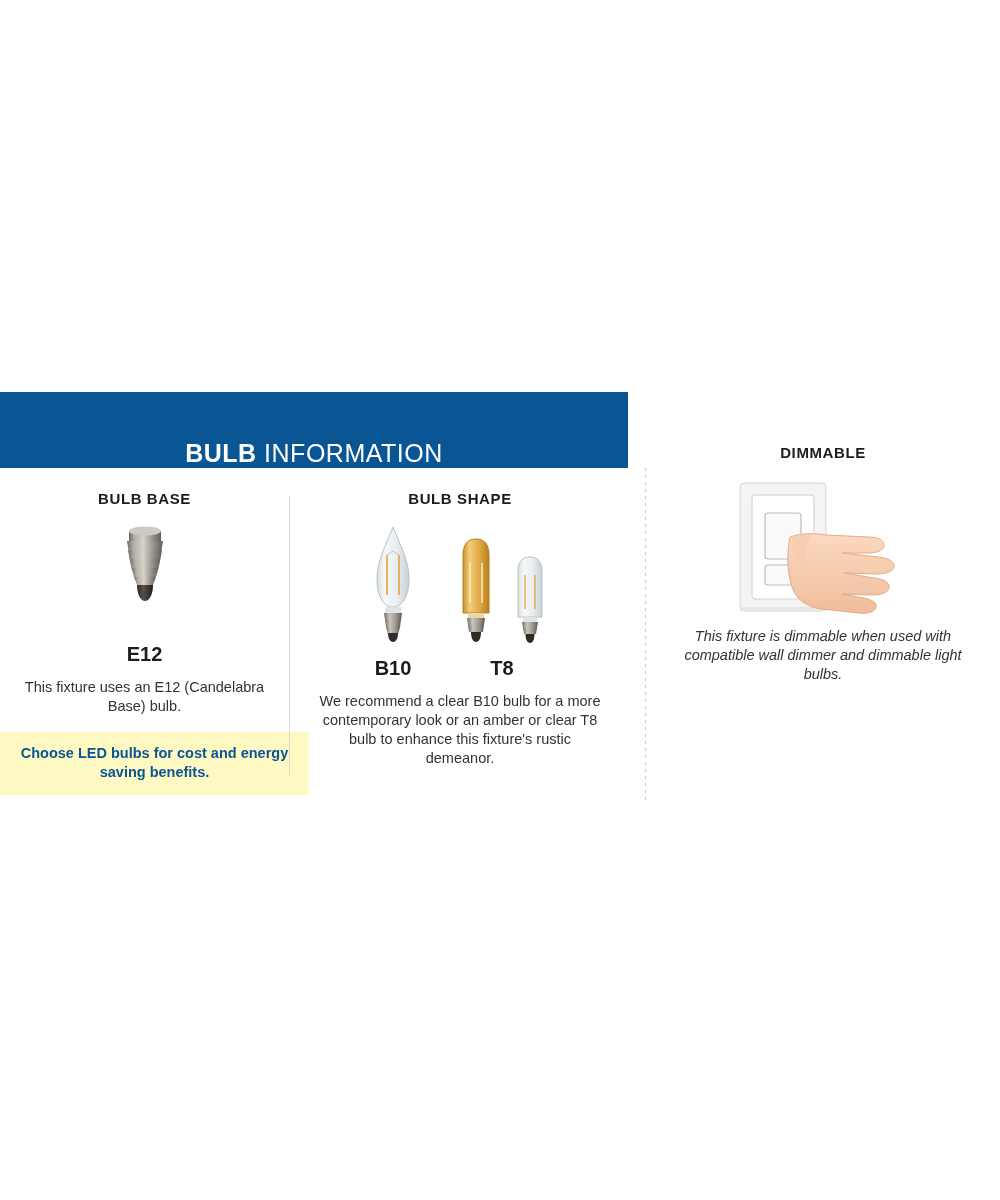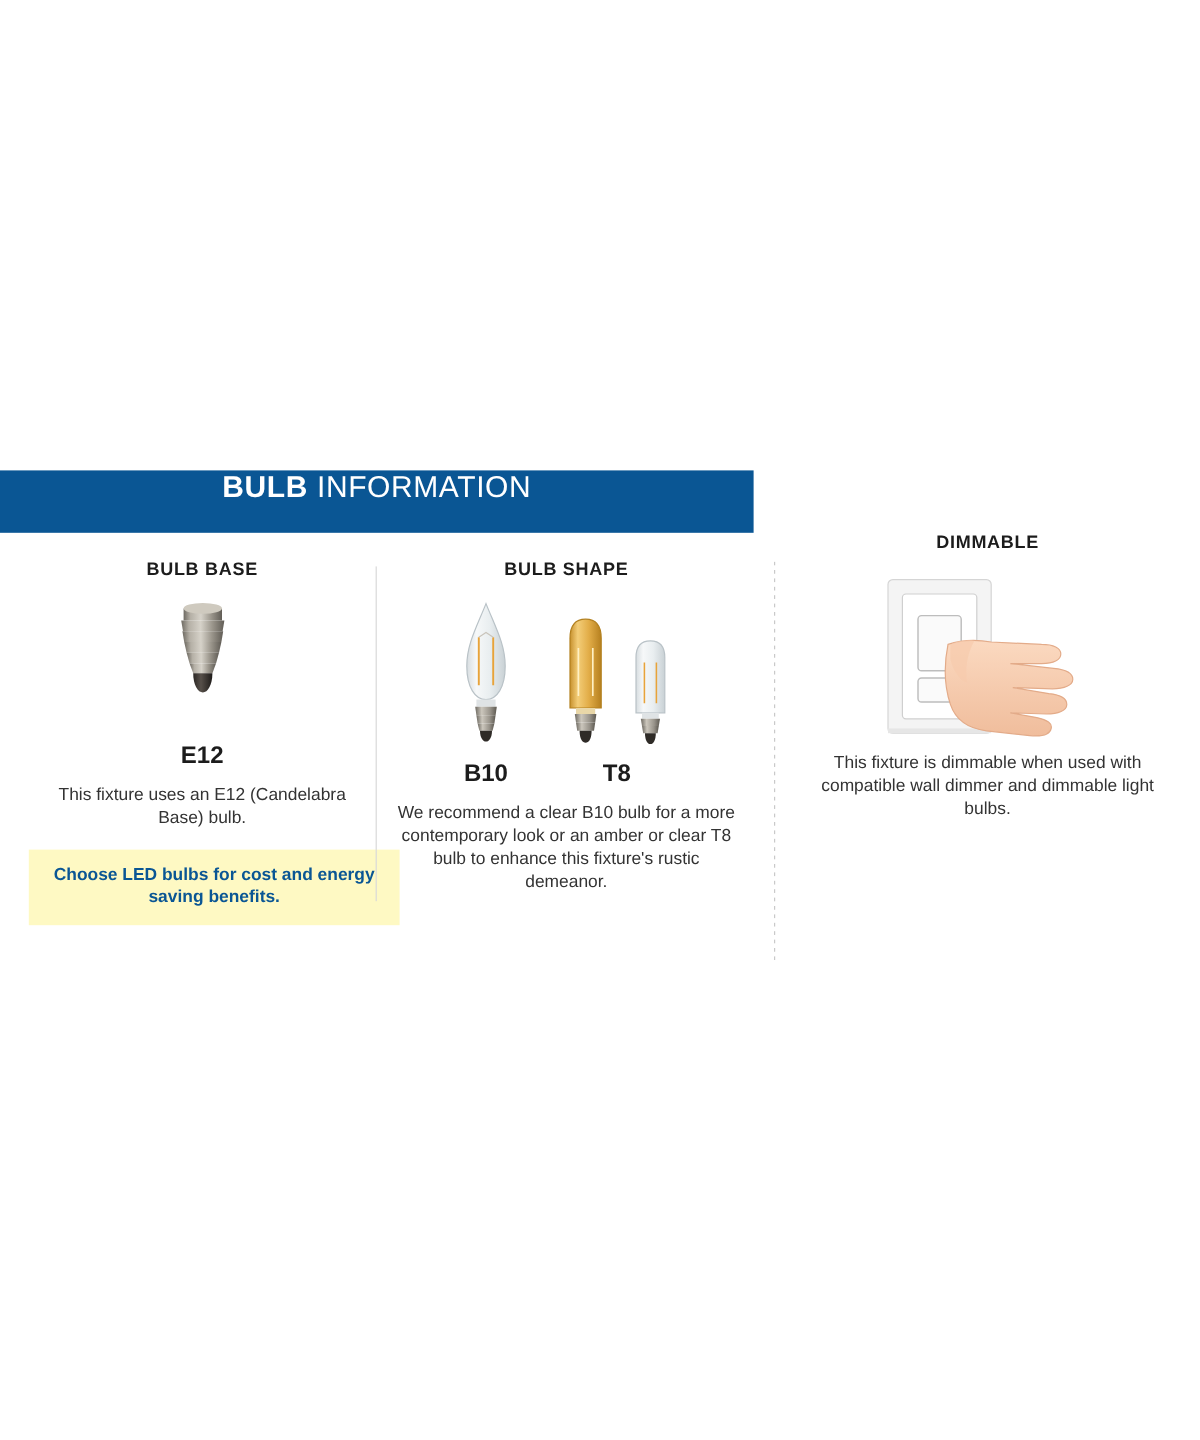--- a/index.html
+++ b/index.html
@@ -29,23 +29,23 @@
     width: 1000px;
   }
 
   .panel-left  { width: 628px; }
   .panel-gap   { width: 18px; }
   .panel-right { width: 354px; }
 
   
   .band {
     background: #0a5694;
-    height: 52px;
-    display: flex;
-    align-items: flex-start;
+    height: 76px;
+    display: flex;
+    align-items: flex-end;
     justify-content: center;
     color: #ffffff;
     letter-spacing: .5px;
   }
   .band-title {
     font-size: 25px;
     font-weight: 300;
   }
   .band-title b {
     font-weight: 700;
@@ -54,21 +54,21 @@
   
   .panel-body {
     display: flex;
     padding-top: 22px;
   }
 
   .col {
     box-sizing: border-box;
     text-align: center;
   }
-  .col-base  { width: 289px; margin-left: 24px; }
+  .col-base  { width: 289px; }
   .col-shape { width: 339px; padding-left: 2px; }
   .col-dim   { width: 354px; margin-top: 30px; }
 
   .divider-v {
     width: 1px;
     background: #d9d9d9;
     align-self: stretch;
     margin-top: 6px;
     margin-bottom: 20px;
   }
@@ -89,21 +89,21 @@
   }
 
   .desc {
     font-size: 14.5px;
     line-height: 19px;
     color: #333333;
     margin: 12px auto 0 auto;
     max-width: 270px;
   }
   .desc-shape { max-width: 282px; }
-  .desc-dim   { max-width: 290px; }
+  .desc-dim   { max-width: 290px; font-style: italic; }
 
   .tip {
     margin-top: 16px;
     background: #fef9c3;
     color: #0a5694;
     font-size: 14.5px;
     font-weight: 700;
     line-height: 19px;
     padding: 12px 10px 13px 10px;
     width: 289px;

